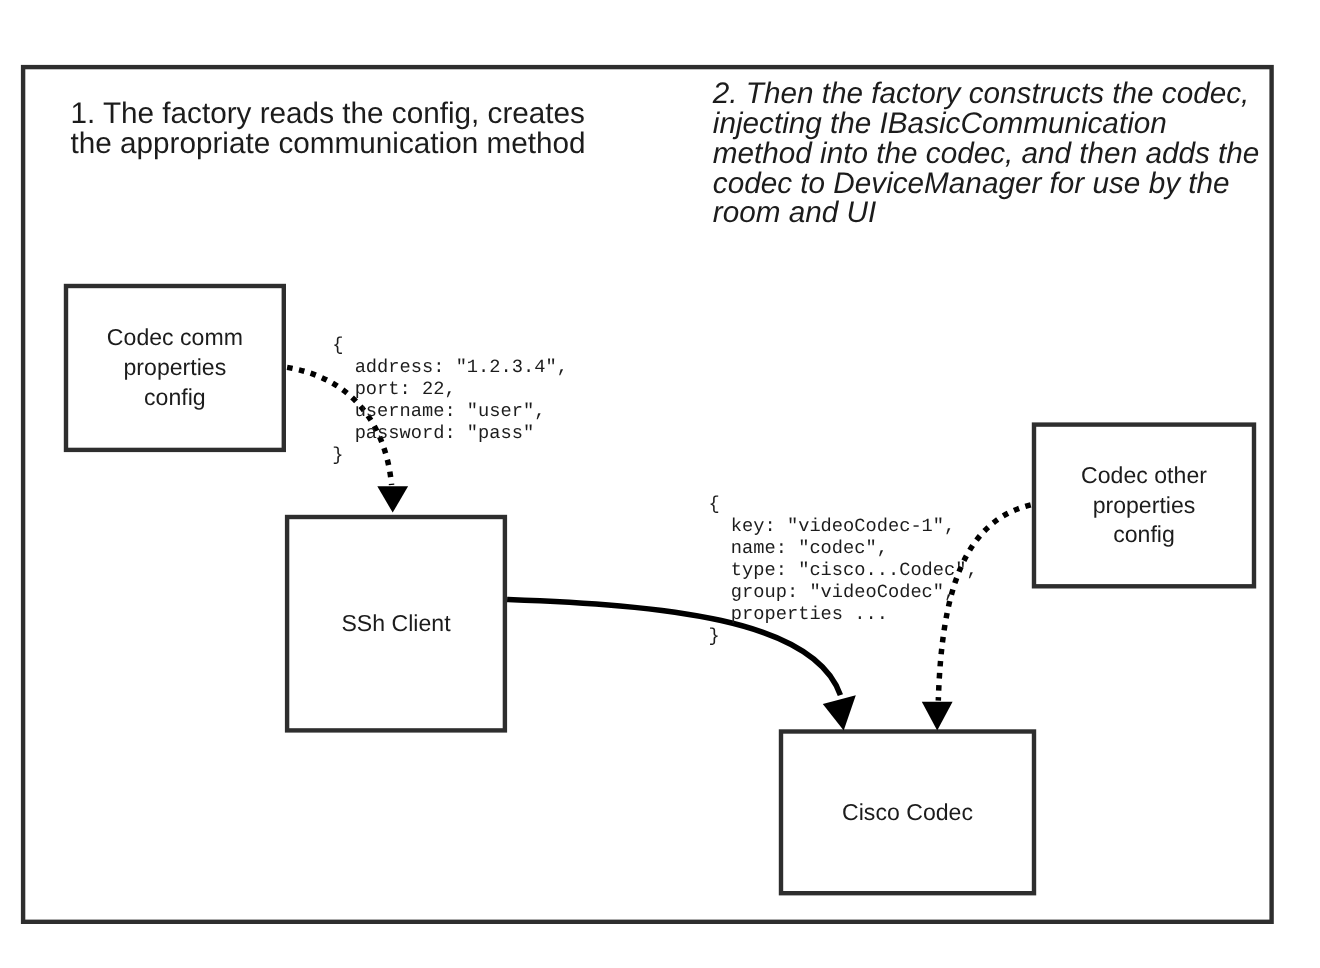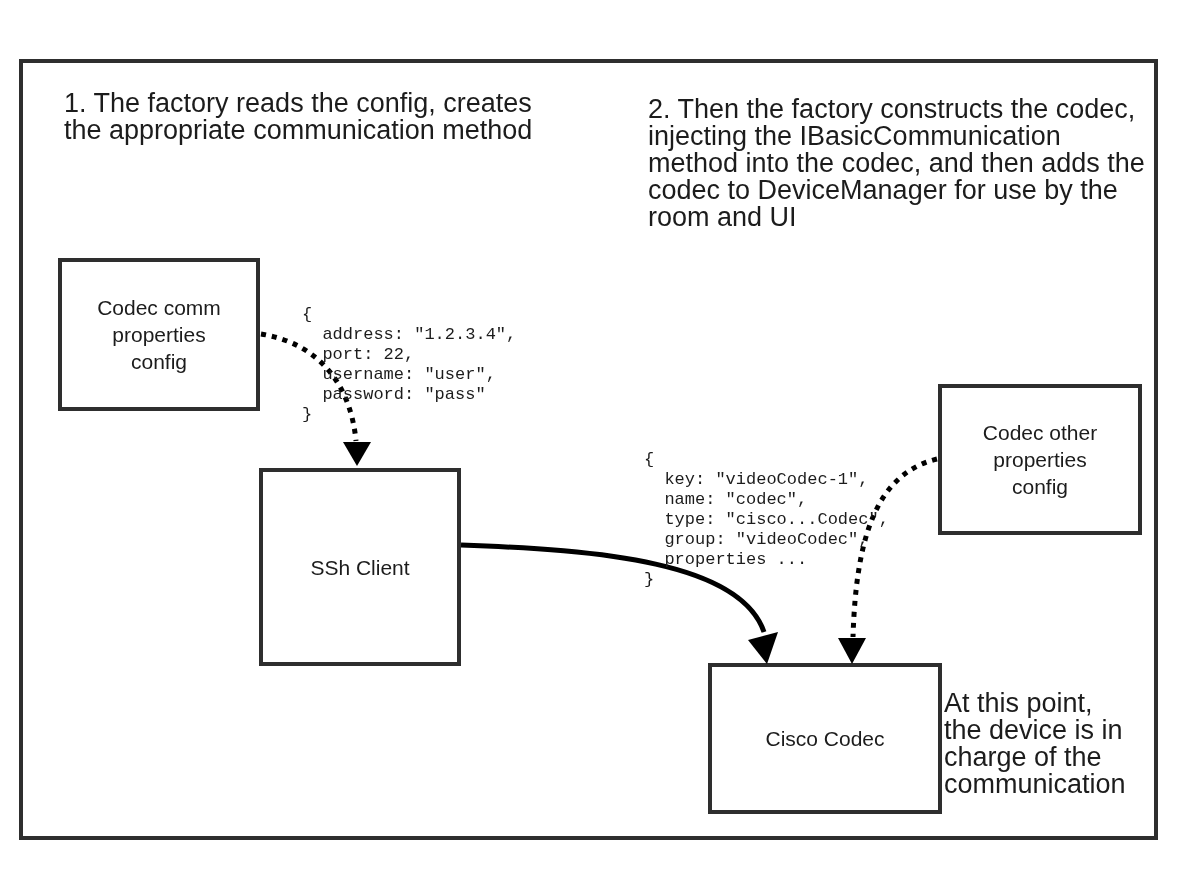--- a/index.html
+++ b/index.html
@@ -72,21 +72,21 @@
 
   .note {
     position: absolute;
     font-size: 27px;
     line-height: 27px;
     color: #1c1c1c;
     white-space: pre-line;
     z-index: 3;
   }
   .note-step1 { left: 64px;  top: 90px; }
-  .note-step2 { left: 648px; top: 96px; }
+  .note-step2 { left: 648px; top: 72px; font-style: italic; }
   .note-device { left: 944px; top: 690px; }
 
   .code-block {
     position: absolute;
     font-family: "Liberation Mono", monospace;
     font-size: 17px;
     line-height: 20px;
     color: #1c1c1c;
     white-space: pre;
     z-index: 3;
@@ -136,24 +136,20 @@
 
   <div class="note note-step1">1. The factory reads the config, creates
 the appropriate communication method</div>
 
   <div class="note note-step2">2. Then the factory constructs the codec,
 injecting the IBasicCommunication
 method into the codec, and then adds the
 codec to DeviceManager for use by the
 room and UI</div>
 
-  <div class="note note-device">At this point,
-the device is in
-charge of the
-communication</div>
 
   <div class="code-block code-comm">{
   address: "1.2.3.4",
   port: 22,
   username: "user",
   password: "pass"
 }</div>
 
   <div class="code-block code-codec">{
   key: "videoCodec-1",

